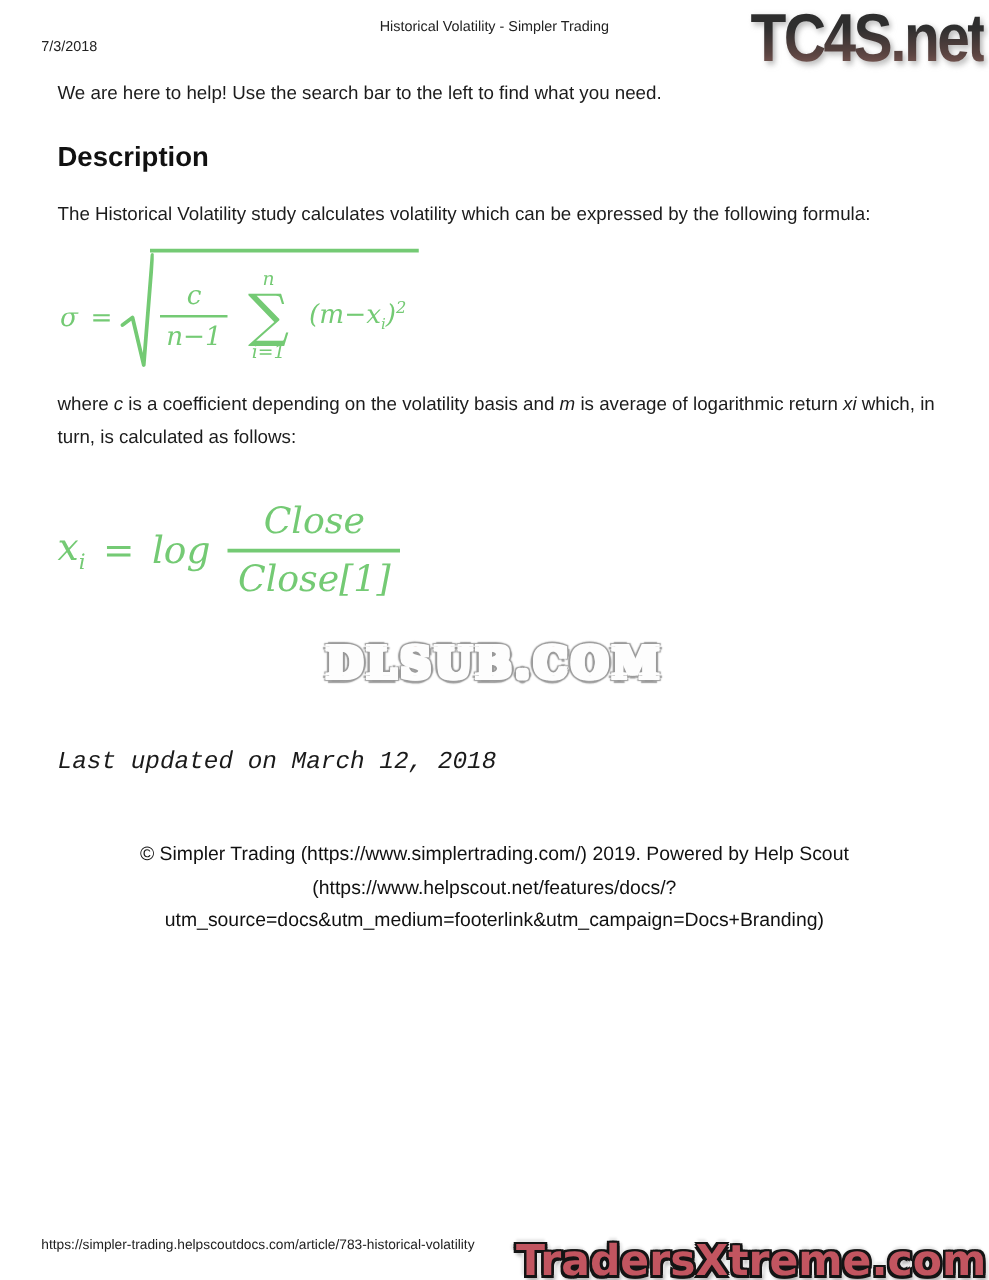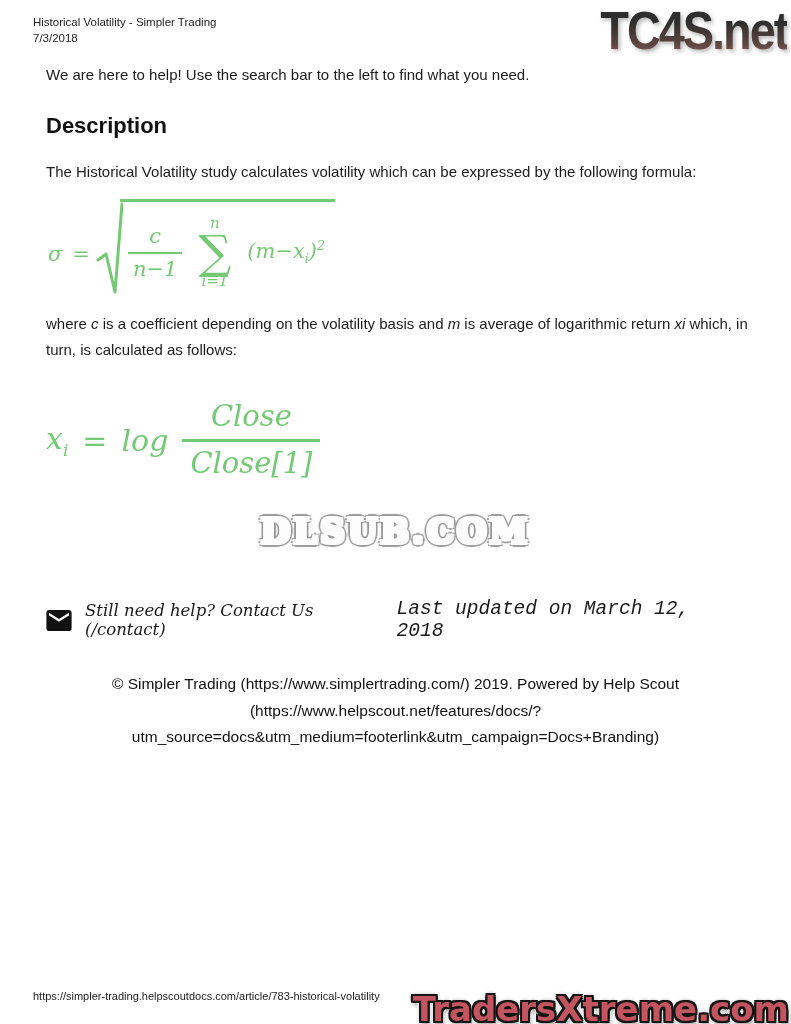--- a/index.html
+++ b/index.html
@@ -9,21 +9,21 @@
     width: 791px;
     height: 1024px;
     overflow: hidden;
     font-family: "Liberation Sans", sans-serif;
     color: #1c1c1c;
   }
 
   
   .print-header { position: absolute; top: 16px; left: 33px; right: 33px; height: 16px; font-size: 11.5px; color: #222; }
   .print-date { position: absolute; left: 0; top: 16px; }
-  .print-title { position: absolute; left: 0; right: 0; top: 0; }
+  .print-title { position: absolute; left: 0; right: 0; top: 0; text-align: center; }
 
   
   .wm-tc4s {
     position: absolute; top: -2px; right: 4px;
     font-family: "Liberation Sans", sans-serif;
     font-weight: 700; font-size: 46px; letter-spacing: -2px;
     transform: scale(1.02, 1.18); transform-origin: top right;
     color: #3a3a3a;
     filter: drop-shadow(2px 2px 2px rgba(120,120,120,.55));
   }
@@ -161,26 +161,20 @@
     <span class="frac">
       <span class="num var">Close</span>
       <span class="den var">Close[1]</span>
     </span>
   </div>
 </main>
 
 <div class="wm-dlsub">DLSUB.COM</div>
 
 <div class="contact-row">
-  <div class="contact-left">
-    <svg width="26" height="21" viewBox="0 0 24 20">
-      <path fill="#111" d="M21.5 0h-19C1.1 0 0 1.1 0 2.5v15C0 18.9 1.1 20 2.5 20h19c1.4 0 2.5-1.1 2.5-2.5v-15C24 1.1 22.9 0 21.5 0zm0 5.2-9.5 6-9.5-6V2.5l9.5 6 9.5-6v2.7z"></path>
-    </svg>
-    <span class="contact-text"><span>Still need help? </span><span class="contact-link">Contact Us (/contact)</span></span>
-  </div>
   <div class="last-updated">Last updated on March 12, 2018</div>
 </div>
 
 <footer class="site-footer">
   <div>© Simpler Trading (https://www.simplertrading.com/) 2019. Powered by Help Scout</div>
   <div>(https://www.helpscout.net/features/docs/?</div>
   <div>utm_source=docs&amp;utm_medium=footerlink&amp;utm_campaign=Docs+Branding)</div>
 </footer>
 
 <div class="print-url">https://simpler-trading.helpscoutdocs.com/article/783-historical-volatility</div>

